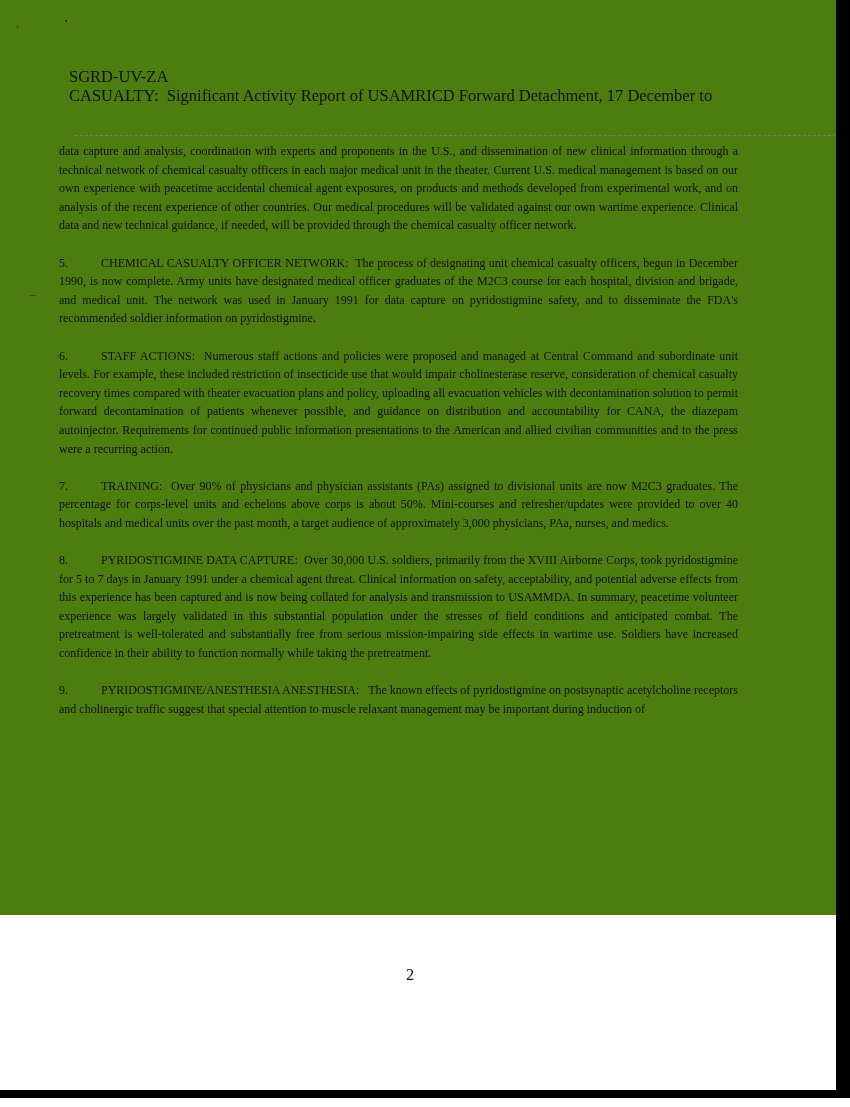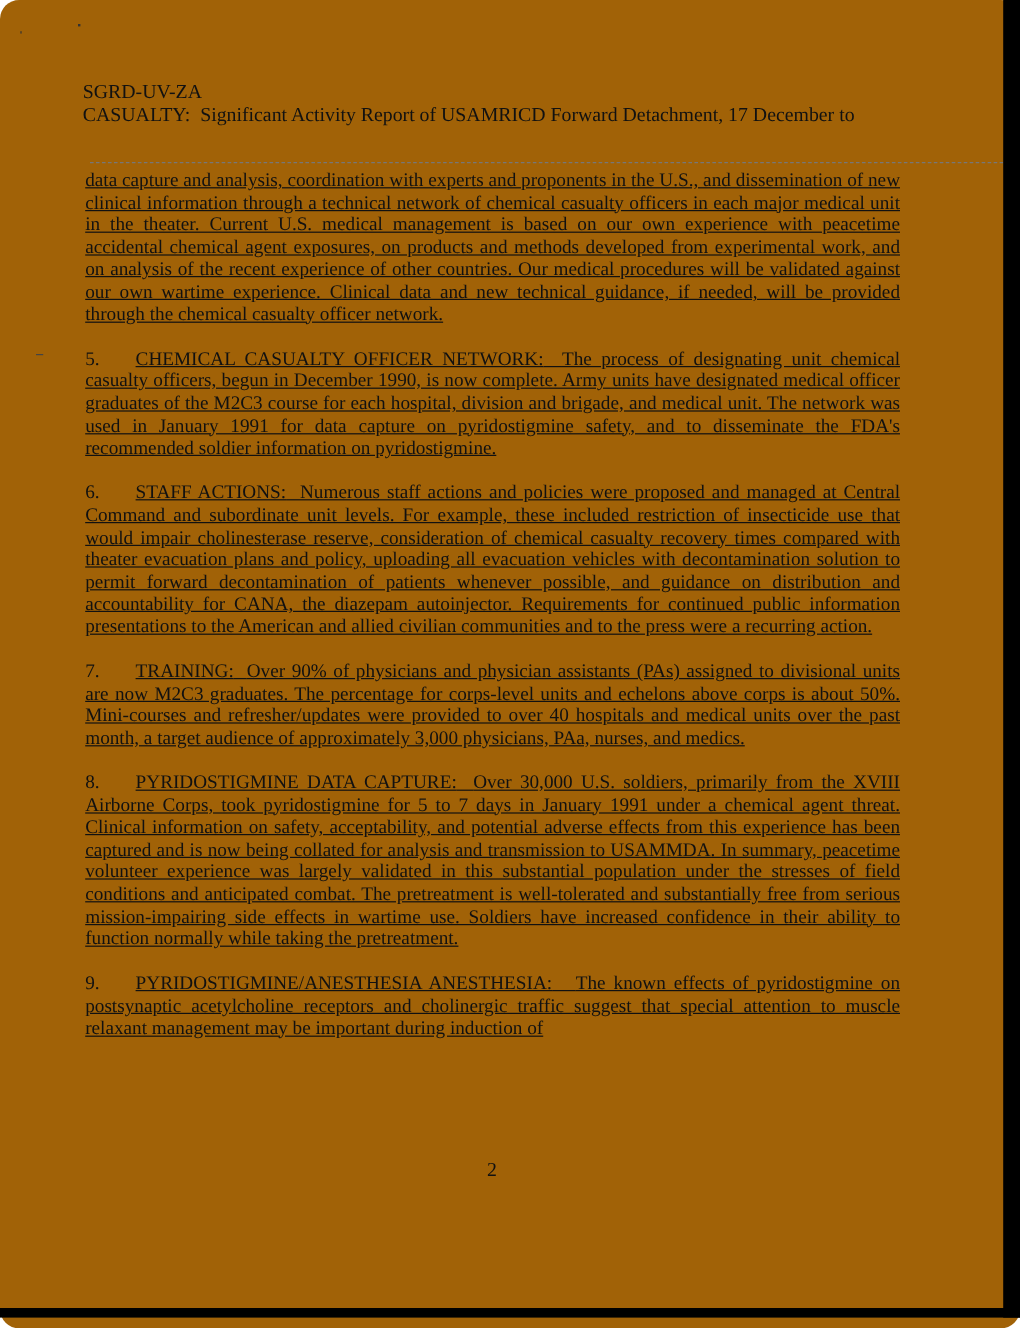--- a/index.html
+++ b/index.html
@@ -13,23 +13,22 @@
       position: relative;
       overflow: hidden;
       font-family: "Liberation Serif", "DejaVu Serif", serif;
       color: #111111;
     }
     .page {
       position: absolute;
       left: 0;
       top: 0;
       width: 850px;
-      height: 1107px;
-      background: #a16207;
-      border-radius: 16px;
+      height: 915px;
+      background: #4d7c0f;
     }
     .right-border {
       position: absolute;
       left: 836px;
       top: 0;
       width: 14px;
       height: 1098px;
       background: #000000;
     }
     .bottom-border {
@@ -66,27 +65,26 @@
     .rule {
       position: absolute;
       left: 75px;
       top: 135px;
       width: 761px;
       height: 0;
       border-top: 1px dashed #777;
     }
     .body-text {
       position: absolute;
-      left: 71px;
+      left: 59px;
       top: 142px;
       width: 679px;
-      font-size: 16px;
+      font-size: 12px;
       line-height: 18.6px;
       text-align: justify;
-      text-decoration: underline;
     }
     .para {
       margin: 0 0 18.6px 0;
       text-align: justify;
     }
     .para .num {
       display: inline-block;
       width: 42px;
     }
     .page-number {

